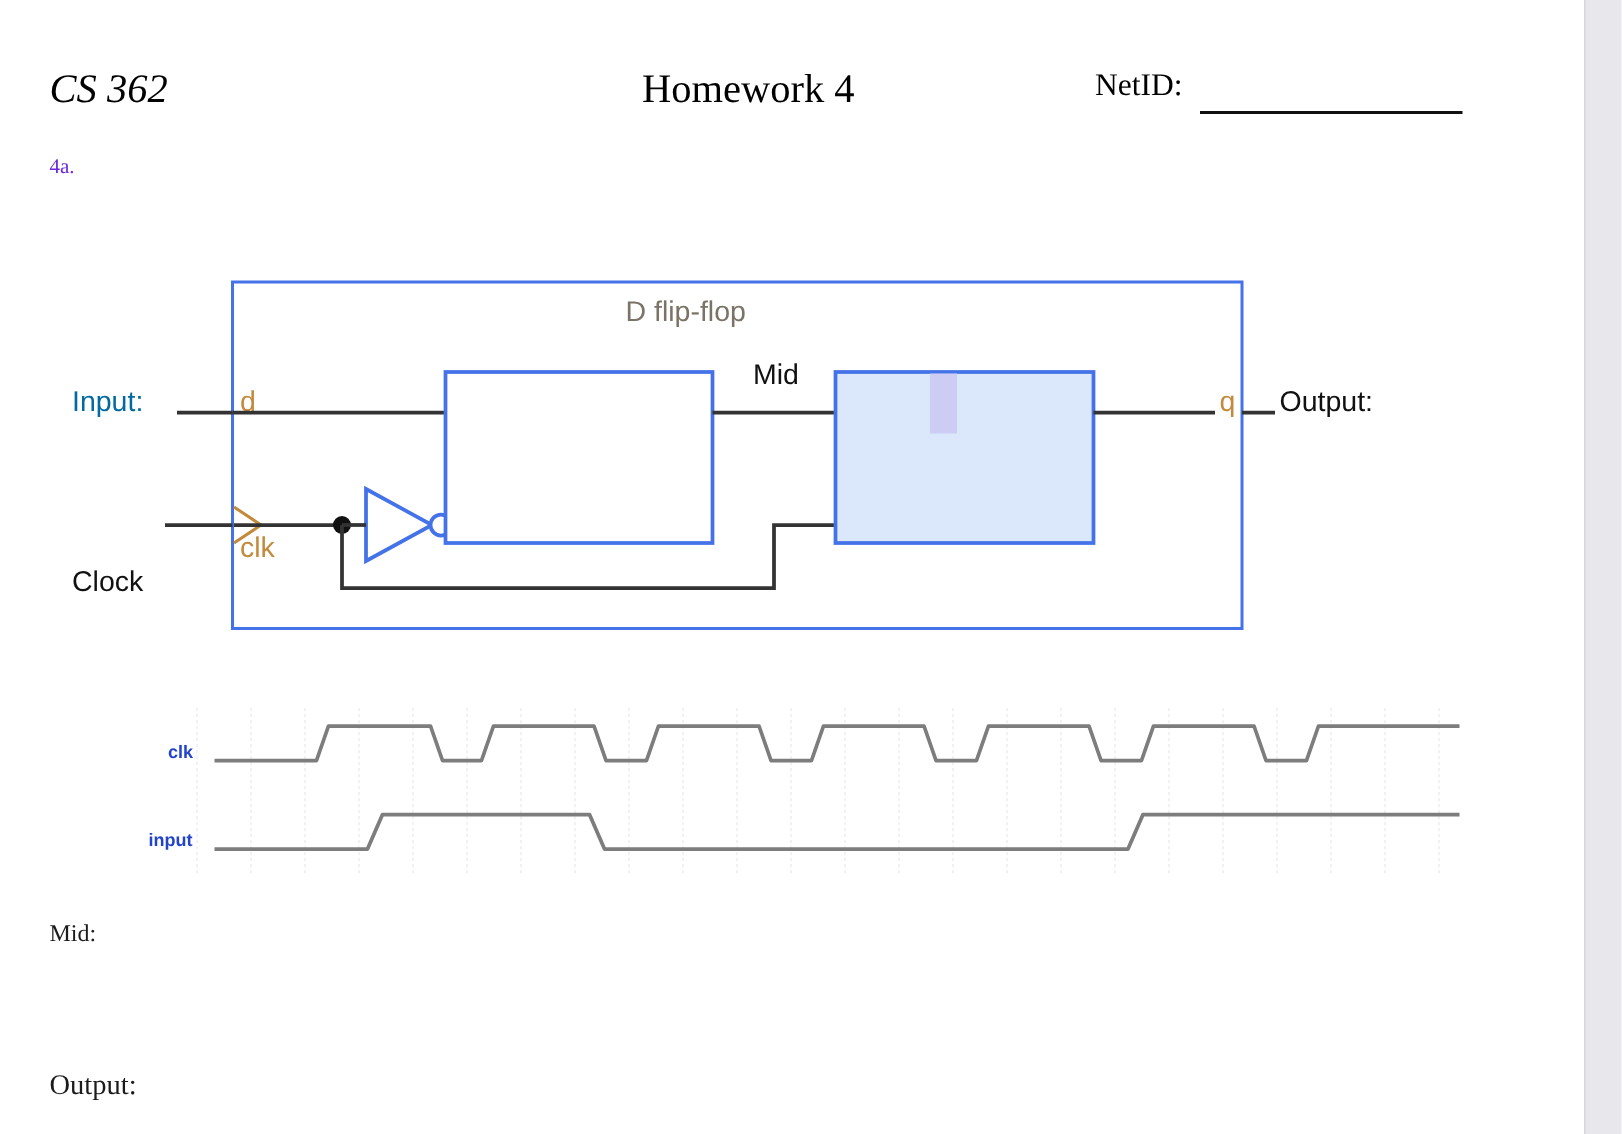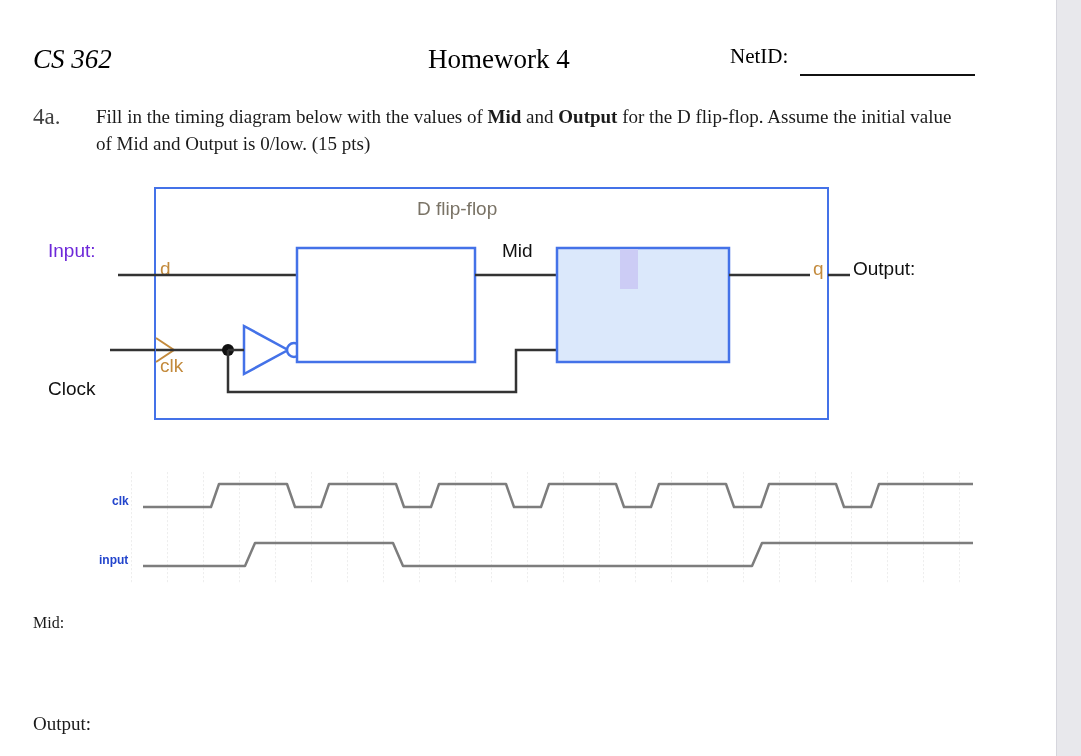--- a/index.html
+++ b/index.html
@@ -51,40 +51,40 @@
   }
   .hdr-blank {
     position: absolute; left: 800px; top: 30px;
     width: 175px; height: 0;
     border-bottom: 2px solid #111;
   }
 
   
   .q-num {
     position: absolute; left: 33px; top: 104px;
-    font-size: 23px; color: #404040;
+    font-size: 14px; color: #6d28d9;
   }
   .q-body {
     position: absolute; left: 96px; top: 104px;
     width: 868px;
     font-size: 19px; line-height: 1.42;
     color: #1b1b1b;
     text-align: left;
   }
   .q-body b { font-weight: bold; }
 
   
   .circuit {
     position: absolute;
     left: 0; top: 180px;
     width: 1010px; height: 250px;
   }
   .lbl-input {
-    position: absolute; left: 48px; top: 240px;
-    font-size: 19px; color: #6d28d9;
+    position: absolute; left: 48px; top: 258px;
+    font-size: 19px; color: #0369a1;
     font-family: "Liberation Sans", sans-serif;
   }
   .lbl-clock {
     position: absolute; left: 48px; top: 336px;
     font-size: 19px; color: #111;
     font-family: "Liberation Sans", sans-serif;
     margin-top: 42px;
   }
   .lbl-output {
     position: absolute; left: 853px; top: 258px;
@@ -145,21 +145,20 @@
 <div class="page">
 
   <div class="hdr">
     <div class="hdr-course">CS 362</div>
     <div class="hdr-title">Homework 4</div>
     <div class="hdr-netid">NetID:</div>
     <div class="hdr-blank"></div>
   </div>
 
   <div class="q-num">4a.</div>
-  <div class="q-body"><span>Fill in the timing diagram below with the values of </span><b>Mid</b><span> and </span><b>Output</b><span> for the D flip-flop.  Assume the initial value of Mid and Output is 0/low. (15 pts)</span></div>
 
   <div class="lbl-input">Input:</div>
   <div class="lbl-clock">Clock</div>
   <div class="lbl-output">Output:</div>
   <div class="lbl-mid">Mid</div>
   <div class="lbl-dff">D flip-flop</div>
 
   <div class="pin" style="left:160px; top:258px;">d</div>
   <div class="pin" style="left:160px; top:355px;">clk</div>
   <div class="pin" style="left:813px; top:258px;">q</div>

